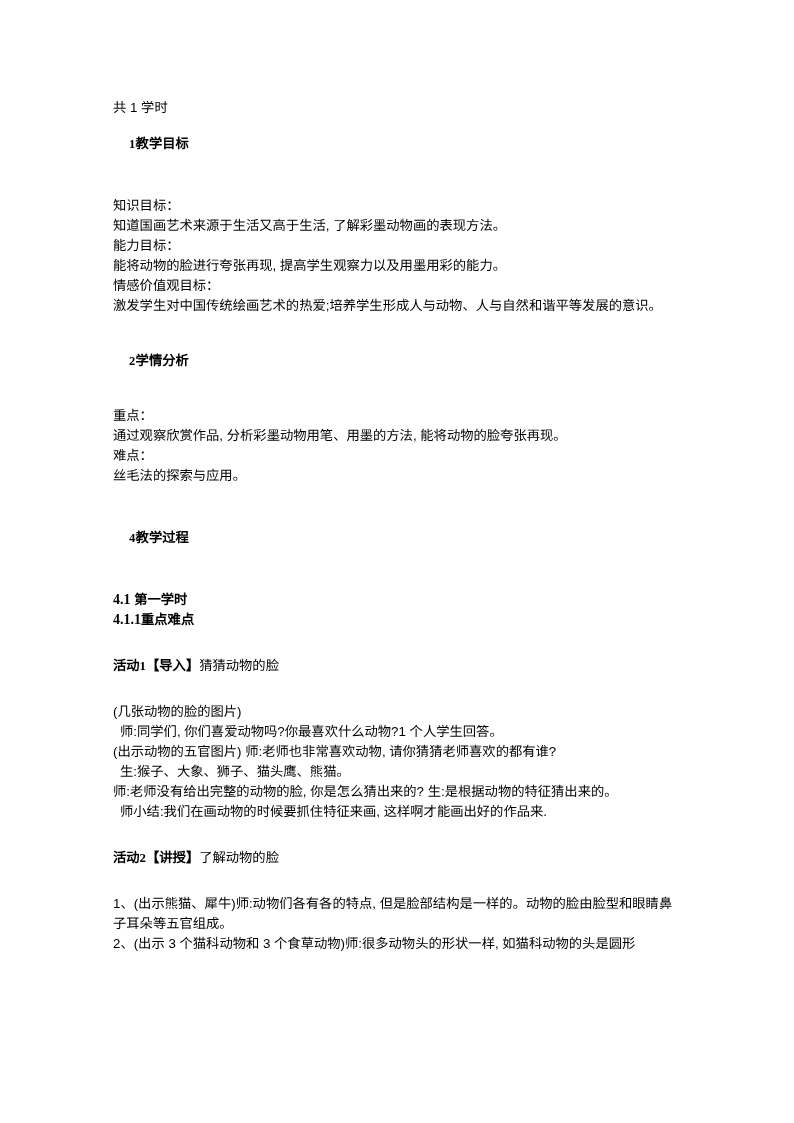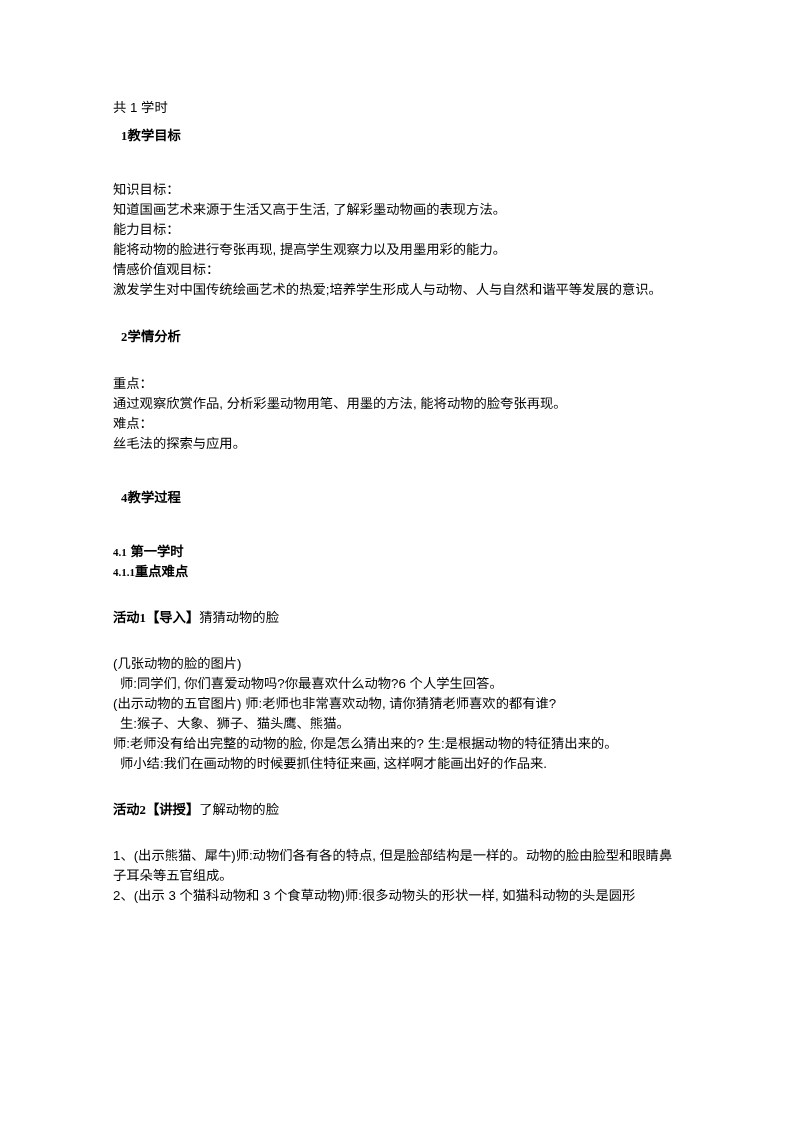--- a/index.html
+++ b/index.html
@@ -34,21 +34,21 @@
     margin: 0;
     text-align: left;
     word-break: break-all;
     white-space: pre-wrap;
   }
   
   .sec-head {
     font-size: 13.3px;
     line-height: 20px;
     font-weight: bold;
-    margin: 8px;
+    margin: 16px;
   }
   .sec-head .num {
     font-family: "Liberation Serif", "DejaVu Serif", serif;
     font-weight: bold;
     font-size: 12.6px;
     letter-spacing: 0.3px;
   }
   .sec-head .txt {
     font-family: "Liberation Sans", "DejaVu Sans", sans-serif;
     font-weight: bold;
@@ -56,21 +56,21 @@
   
   .sub-head {
     font-size: 13.3px;
     line-height: 20px;
     font-weight: bold;
     margin: 0;
   }
   .sub-head .num {
     font-family: "Liberation Serif", "DejaVu Serif", serif;
     font-weight: bold;
-    font-size: 11px;
+    font-size: 14px;
   }
   .sub-head .txt {
     font-family: "Liberation Sans", "DejaVu Sans", sans-serif;
     font-weight: bold;
   }
   
   .activity-head {
     font-size: 13.3px;
     line-height: 20px;
     margin: 0;
@@ -133,21 +133,21 @@
     <p class="sub-head"><span class="num">4.1</span>&nbsp;<span class="txt">第一学时</span></p>
     <p class="sub-head"><span class="num">4.1.1</span><span class="txt">重点难点</span></p>
 
     <div class="gap-26"></div>
 
     <p class="activity-head"><span class="label"><span>活动</span><span class="idx">1</span><span>【导入】</span></span><span class="title">猜猜动物的脸</span></p>
 
     <div class="gap-26"></div>
 
     <p class="line">(几张动物的脸的图片)</p>
-    <p class="line indent">师:同学们, 你们喜爱动物吗?你最喜欢什么动物?6 个人学生回答。</p>
+    <p class="line indent">师:同学们, 你们喜爱动物吗?你最喜欢什么动物?1 个人学生回答。</p>
     <p class="line">(出示动物的五官图片) 师:老师也非常喜欢动物, 请你猜猜老师喜欢的都有谁?</p>
     <p class="line indent">生:猴子、大象、狮子、猫头鹰、熊猫。</p>
     <p class="line">师:老师没有给出完整的动物的脸, 你是怎么猜出来的? 生:是根据动物的特征猜出来的。</p>
     <p class="line indent">师小结:我们在画动物的时候要抓住特征来画, 这样啊才能画出好的作品来.</p>
 
     <div class="gap-26"></div>
 
     <p class="activity-head"><span class="label"><span>活动</span><span class="idx">2</span><span>【讲授】</span></span><span class="title">了解动物的脸</span></p>
 
     <div class="gap-26"></div>

